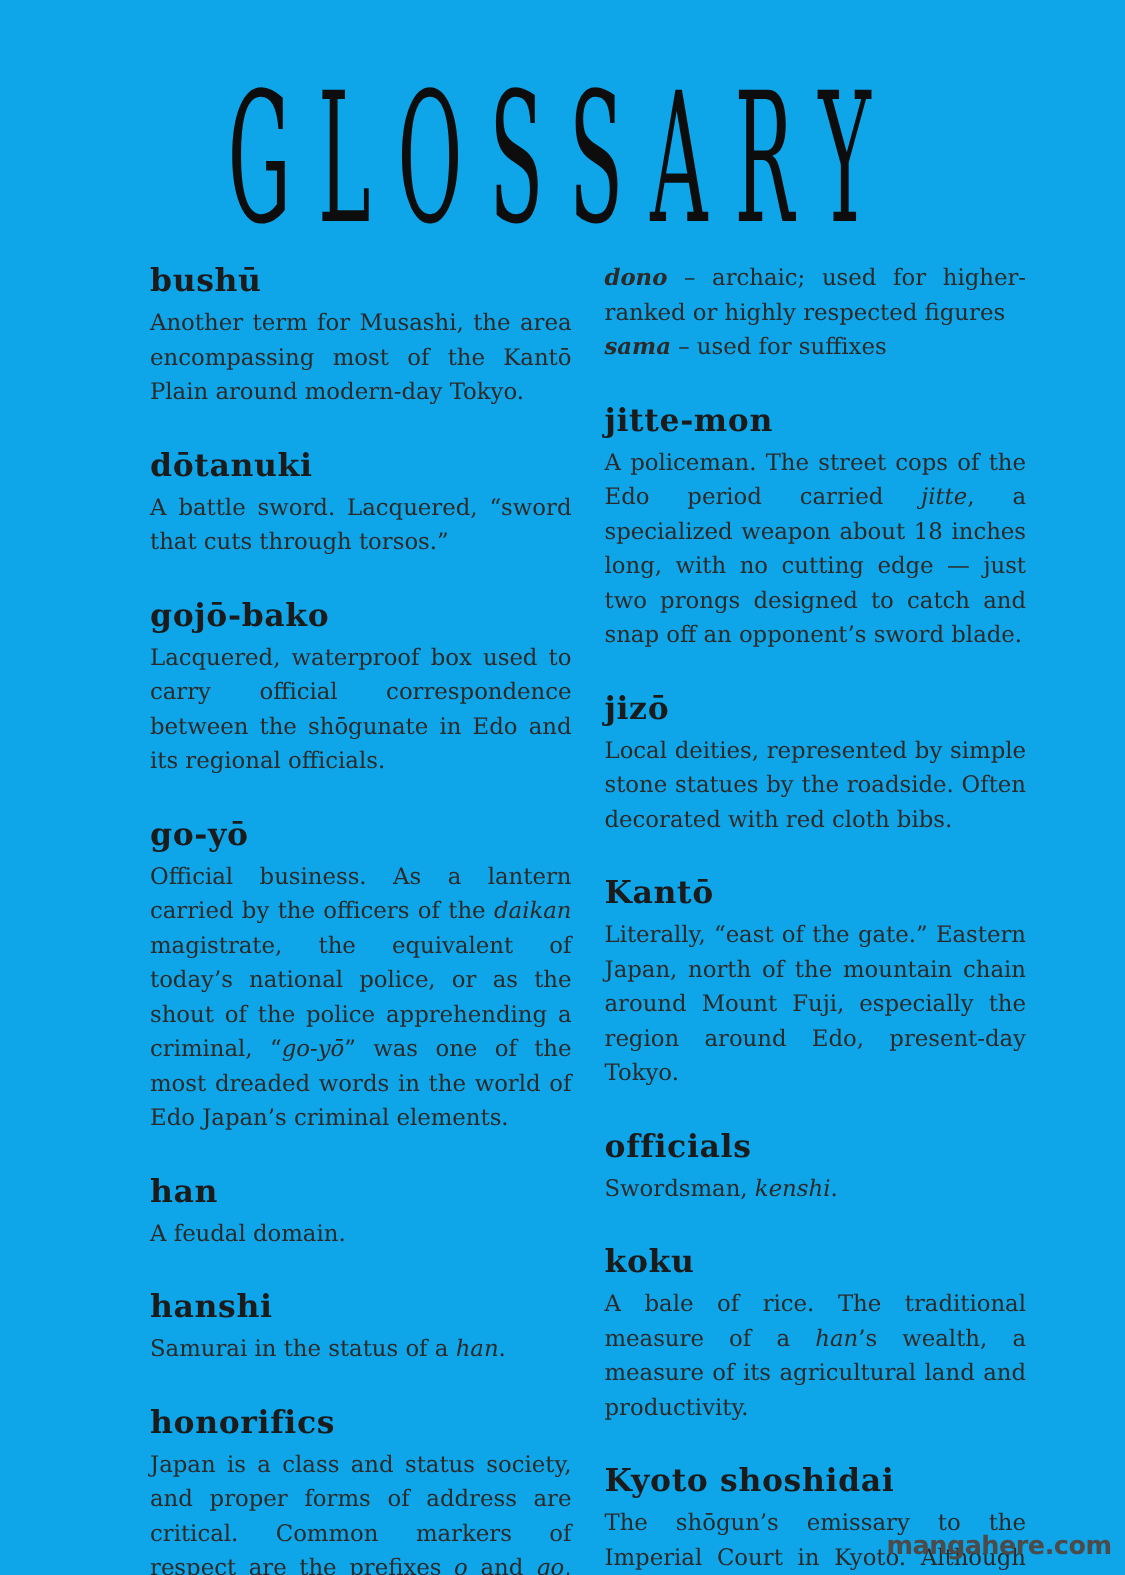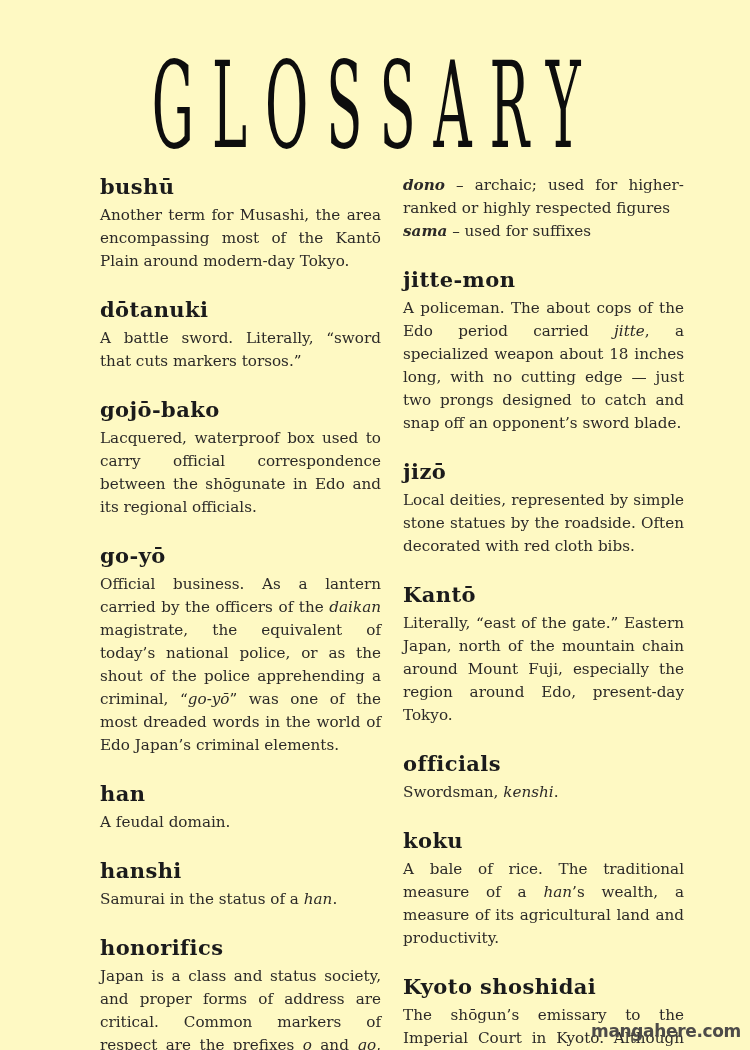--- a/index.html
+++ b/index.html
@@ -1,20 +1,20 @@
 <!DOCTYPE html>
 <html><head>
 <meta charset="utf-8">
 <style>
   html, body { margin:0; padding:0; }
   .page {
     position: relative;
     width: 750px;
     height: 1050px;
-    background: #fef9c3;
+    background: #0ea5e9;
     overflow: hidden;
     font-family: "DejaVu Serif", serif;
   }
   .title-wrap {
     text-align: center;
     padding-top: 36px;
     height: 116px;
   }
   .title-text {
     display: inline-block;
@@ -73,21 +73,21 @@
   </div>
 
   <div class="columns">
     <div class="col">
         <div class="entry">
           <h3 class="term">bushū</h3>
           <p class="def"><span>Another term for Musashi, the area encompassing most of the Kantō Plain around modern-day Tokyo.</span></p>
         </div>
         <div class="entry">
           <h3 class="term">dōtanuki</h3>
-          <p class="def"><span>A battle sword. Literally, “sword that cuts markers torsos.”</span></p>
+          <p class="def"><span>A battle sword. Lacquered, “sword that cuts through torsos.”</span></p>
         </div>
         <div class="entry">
           <h3 class="term">gojō-bako</h3>
           <p class="def"><span>Lacquered, waterproof box used to carry official correspondence between the shōgunate in Edo and its regional officials.</span></p>
         </div>
         <div class="entry">
           <h3 class="term">go-yō</h3>
           <p class="def"><span>Official business. As a lantern carried by the officers of the </span><span class="it">daikan</span><span> magistrate, the equivalent of today’s national police, or as the shout of the police apprehending a criminal, “</span><span class="it">go-yō</span><span>” was one of the most dreaded words in the world of Edo Japan’s criminal elements.</span></p>
         </div>
         <div class="entry">
@@ -102,21 +102,21 @@
           <h3 class="term">honorifics</h3>
           <p class="def"><span>Japan is a class and status society, and proper forms of address are critical. Common markers of respect are the prefixes </span><span class="it">o</span><span> and </span><span class="it">go</span><span>, and a wide range of suffixes. Some of the suffixes you will encounter in </span></p>
         </div>
       </div>
     <div class="col">
         <div class="entry">
           <p class="def"><span class="bit">dono</span><span> – archaic; used for higher-ranked or highly respected figures</span><br><span class="bit">sama</span><span> – used for suffixes</span></p>
         </div>
         <div class="entry">
           <h3 class="term">jitte-mon</h3>
-          <p class="def"><span>A policeman. The about cops of the Edo period carried </span><span class="it">jitte</span><span>, a specialized weapon about 18 inches long, with no cutting edge — just two prongs designed to catch and snap off an opponent’s sword blade.</span></p>
+          <p class="def"><span>A policeman. The street cops of the Edo period carried </span><span class="it">jitte</span><span>, a specialized weapon about 18 inches long, with no cutting edge — just two prongs designed to catch and snap off an opponent’s sword blade.</span></p>
         </div>
         <div class="entry">
           <h3 class="term">jizō</h3>
           <p class="def"><span>Local deities, represented by simple stone statues by the roadside. Often decorated with red cloth bibs.</span></p>
         </div>
         <div class="entry">
           <h3 class="term">Kantō</h3>
           <p class="def"><span>Literally, “east of the gate.” Eastern Japan, north of the mountain chain around Mount Fuji, especially the region around Edo, present-day Tokyo.</span></p>
         </div>
         <div class="entry">

